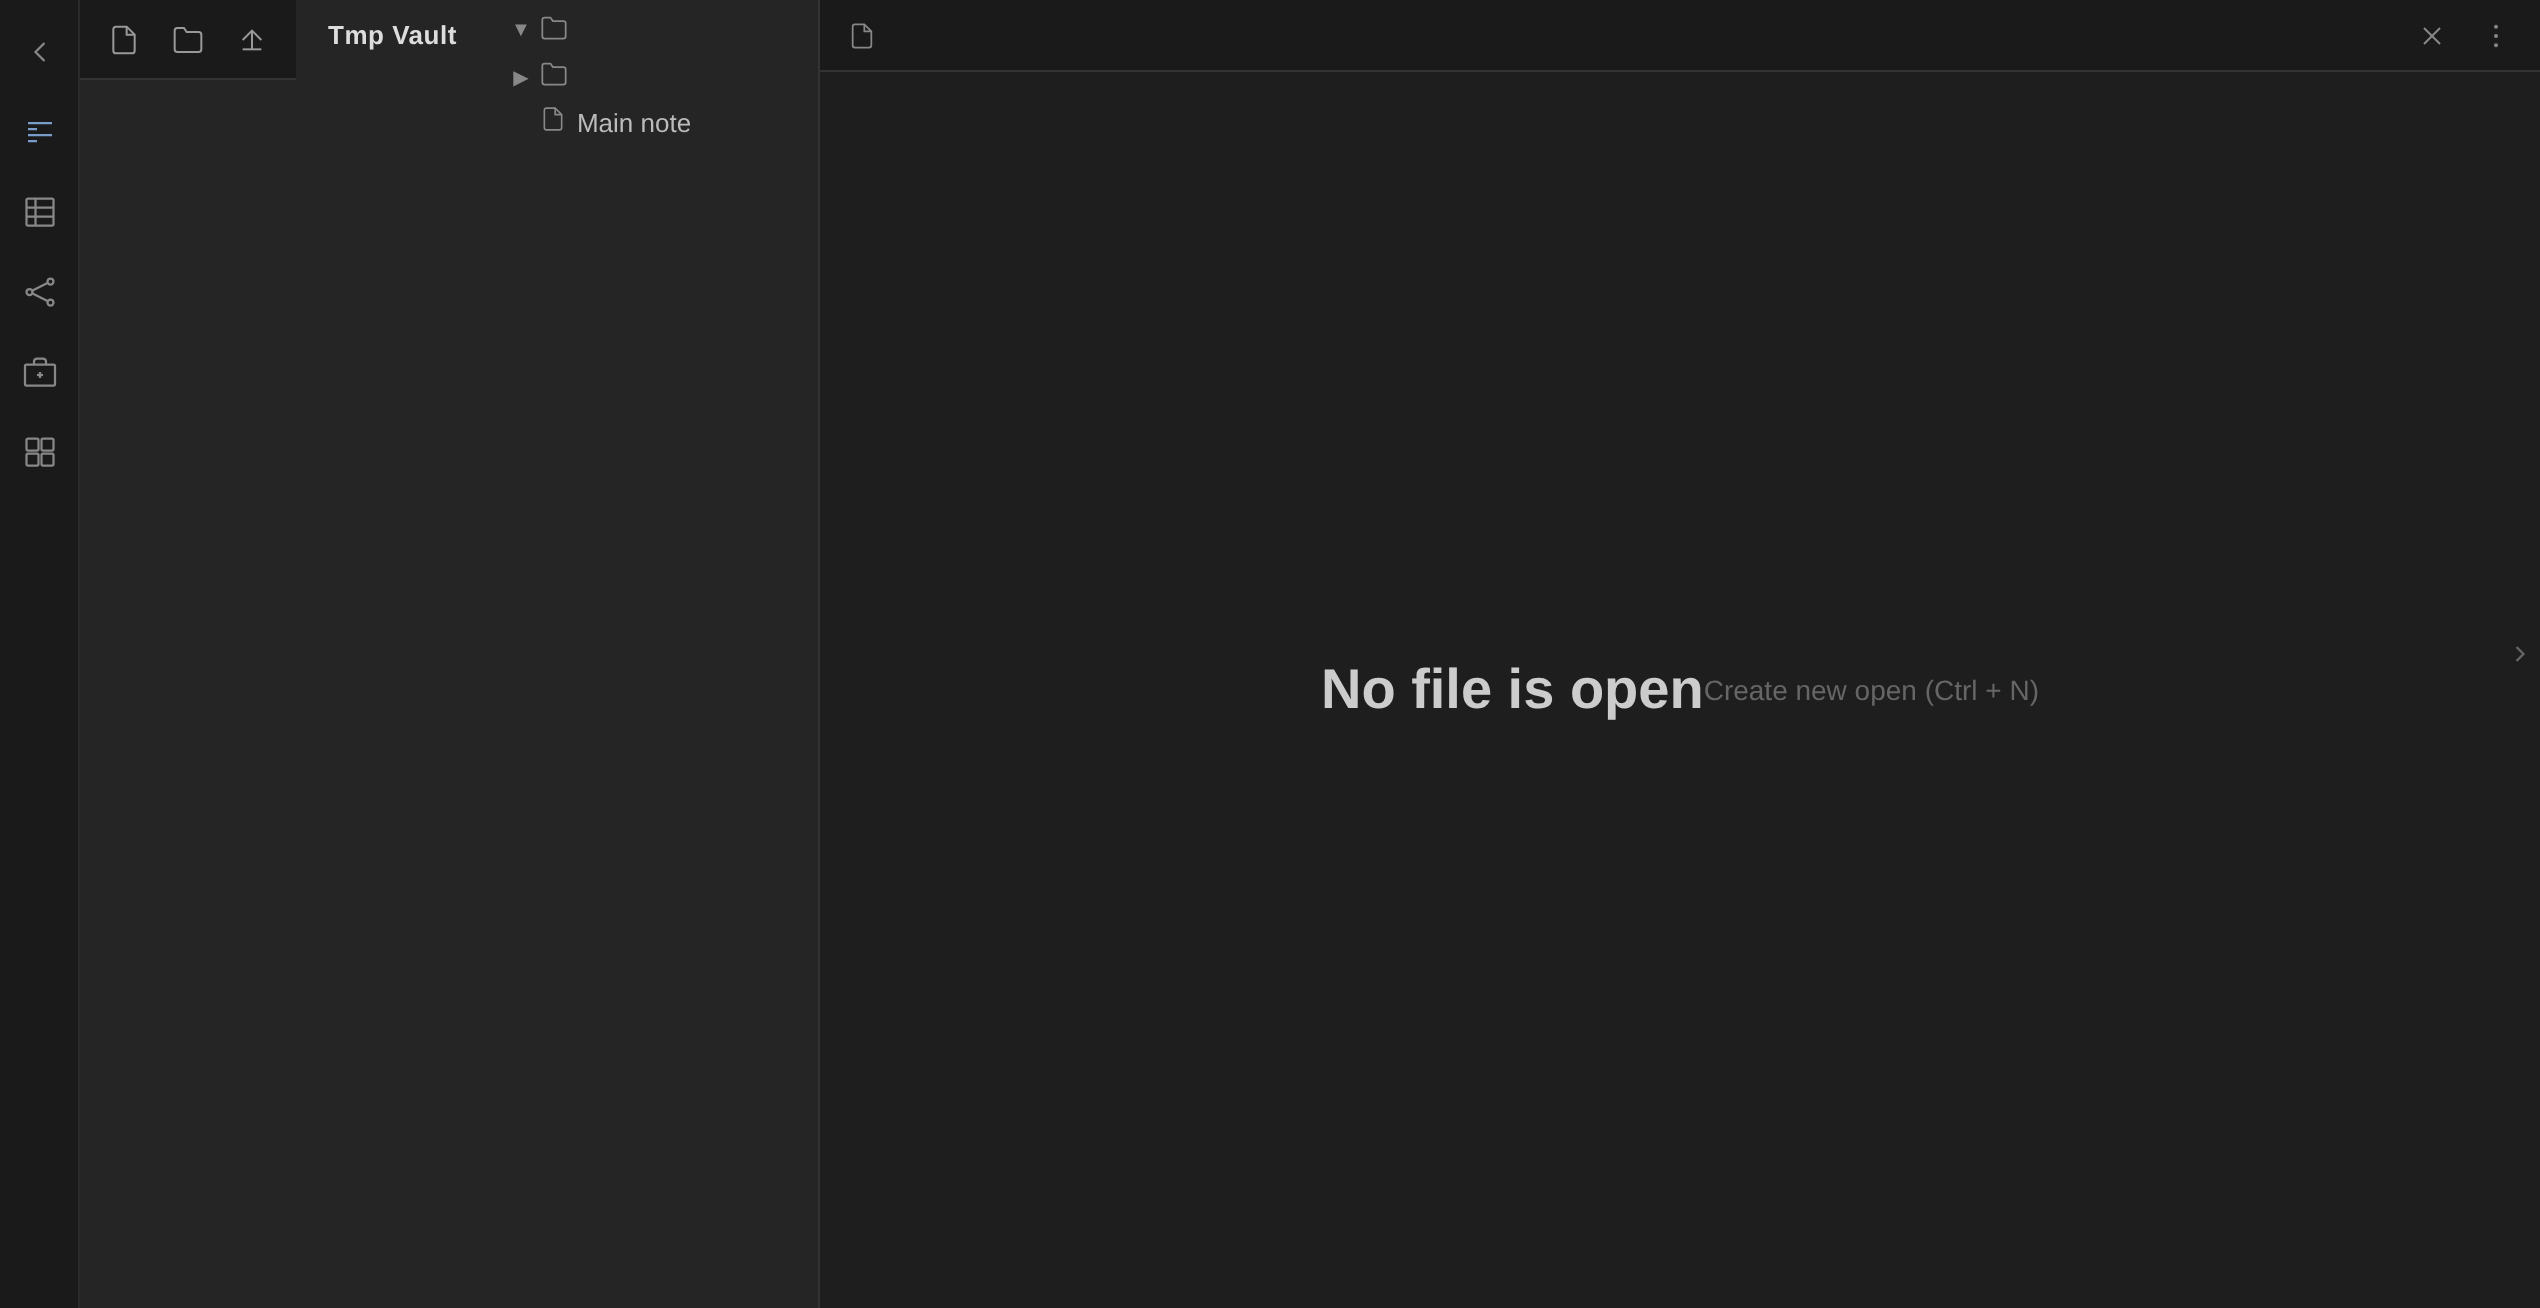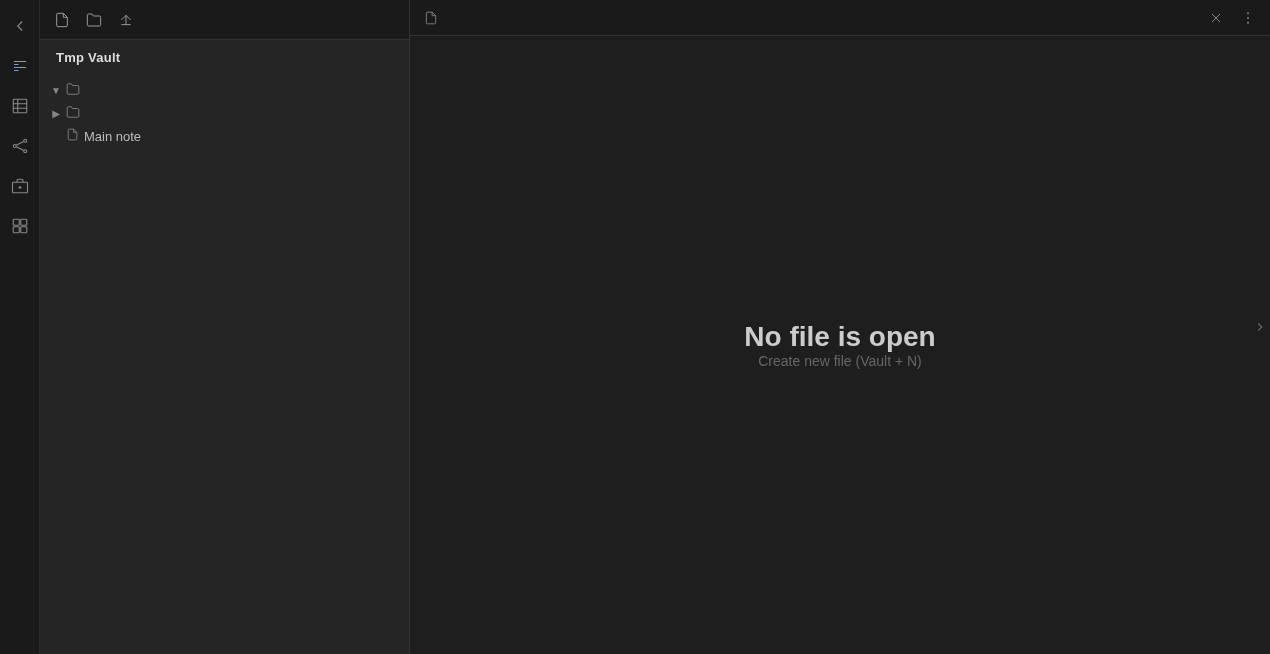--- a/index.html
+++ b/index.html
@@ -44,21 +44,21 @@
       fill: none;
       stroke: currentColor;
       stroke-width: 1.5;
     }
 
     
     .file-explorer {
       width: 370px;
       background: #252525;
       display: flex;
-      flex-direction: column;
+      flex-direction: row;
       border-right: 1px solid #333;
     }
 
     .explorer-header {
       height: 40px;
       display: flex;
       align-items: center;
       padding: 0 8px;
       background: #1a1a1a;
       gap: 4px;
@@ -227,21 +227,21 @@
       justify-content: center;
       color: #666;
       cursor: pointer;
     }
 
     .editor-content {
       flex: 1;
       display: flex;
       align-items: center;
       justify-content: center;
-      flex-direction: column;
+      flex-direction: row;
       text-align: center;
     }
 
     .no-file-title {
       font-size: 28px;
       font-weight: 700;
       color: #ccc;
     }
 
     .no-file-subtitle {
@@ -392,16 +392,16 @@
   </div>
 
   <div class="collapse-btn">
     <svg viewBox="0 0 24 24" style="width:14px;height:14px;fill:none;stroke:#666;stroke-width:2">
         <polyline points="9 18 15 12 9 6"></polyline>
       </svg>
   </div>
 
   <div class="editor-content">
     <div class="no-file-title">No file is open</div>
-    <div class="no-file-subtitle">Create new file (Vault + N)</div>
+    <div class="no-file-subtitle">Create new open (Ctrl + N)</div>
   </div>
 
 </div>
 
 </body></html>

